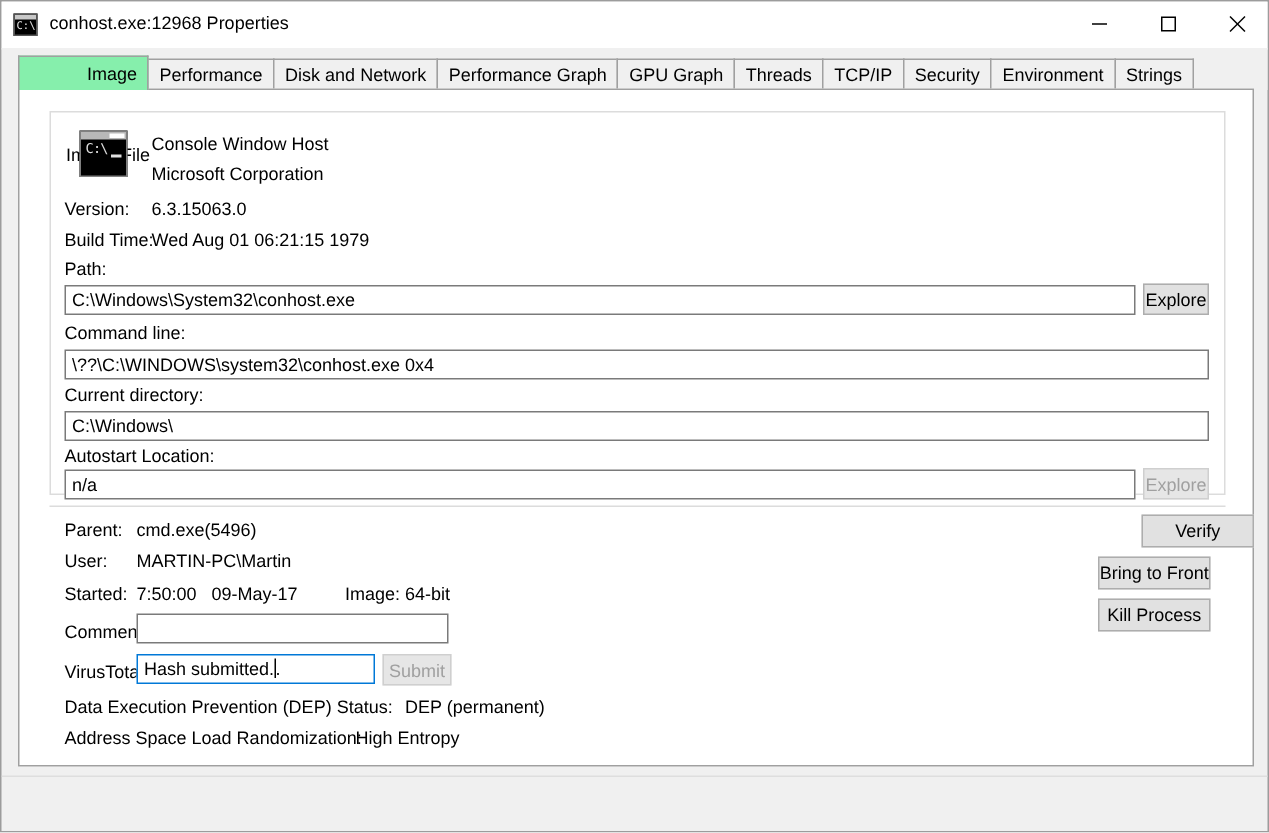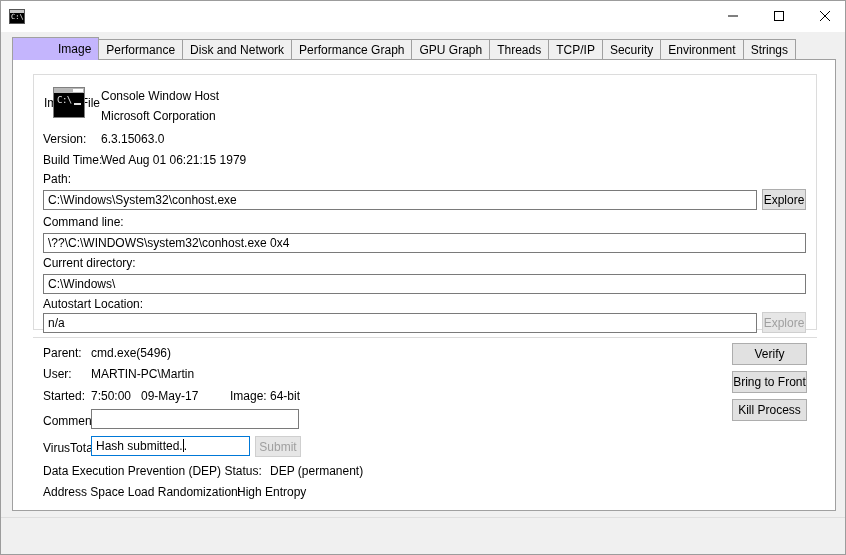--- a/index.html
+++ b/index.html
@@ -101,21 +101,21 @@
     background: #f0f0f0;
     border: 1px solid #a0a0a0;
     border-bottom: none;
     margin-right: -1px;
     box-sizing: border-box;
     white-space: nowrap;
     cursor: default;
     color: #000;
   }
   .tab.selected {
-    background: #c4b5fd;
+    background: #86efac;
     height: 23px;
     line-height: 23px;
     position: relative;
     z-index: 3;
     border-color: #a0a0a0;
     padding-left: 45px;
   }
 
   
   #page {
@@ -283,20 +283,21 @@
 </head>
 <body>
 
 <div id="window">
 
   <div id="titlebar">
     <div id="title-icon">
       <div class="bar"></div>
       <div class="txt">C:\</div>
     </div>
+    <div id="title-text">conhost.exe:12968 Properties</div>
 
     <div class="winbtn" id="btn-min">
       <svg width="12" height="12" viewBox="0 0 12 12">
           <line x1="1" y1="6" x2="11" y2="6" stroke="#000" stroke-width="1"></line>
         </svg>
     </div>
     <div class="winbtn" id="btn-max">
       <svg width="12" height="12" viewBox="0 0 12 12">
           <rect x="1.5" y="1.5" width="9" height="9" fill="none" stroke="#000" stroke-width="1"></rect>
         </svg>
@@ -379,21 +380,21 @@
     <div class="lbl" style="left:30px; top:381px;">VirusTotal:</div>
     <div class="textbox focused" style="left:78px; top:376px; width:159px;"><span>Hash submitted.</span><span class="caret"></span><span>.</span></div>
     <div class="btn disabled" style="left:242px; top:376px; width:46px; height:21px;">Submit</div>
 
     <div class="lbl" style="left:30px; top:404px;">Data Execution Prevention (DEP) Status:</div>
     <div class="val" style="left:257px; top:404px;">DEP (permanent)</div>
 
     <div class="lbl" style="left:30px; top:425px;">Address Space Load Randomization:</div>
     <div class="val" style="left:224px; top:425px;">High Entropy</div>
 
-    <div class="btn" style="left:719px; top:283px; width:75px; height:22px;">Verify</div>
+    <div class="btn" style="left:748px; top:283px; width:75px; height:22px;">Verify</div>
     <div class="btn" style="left:719px; top:311px; width:75px; height:22px;">Bring to Front</div>
     <div class="btn" style="left:719px; top:339px; width:75px; height:22px;">Kill Process</div>
 
   </div>
 
   <div id="footer-sep"></div>
 
 </div>
 
 </body></html>

